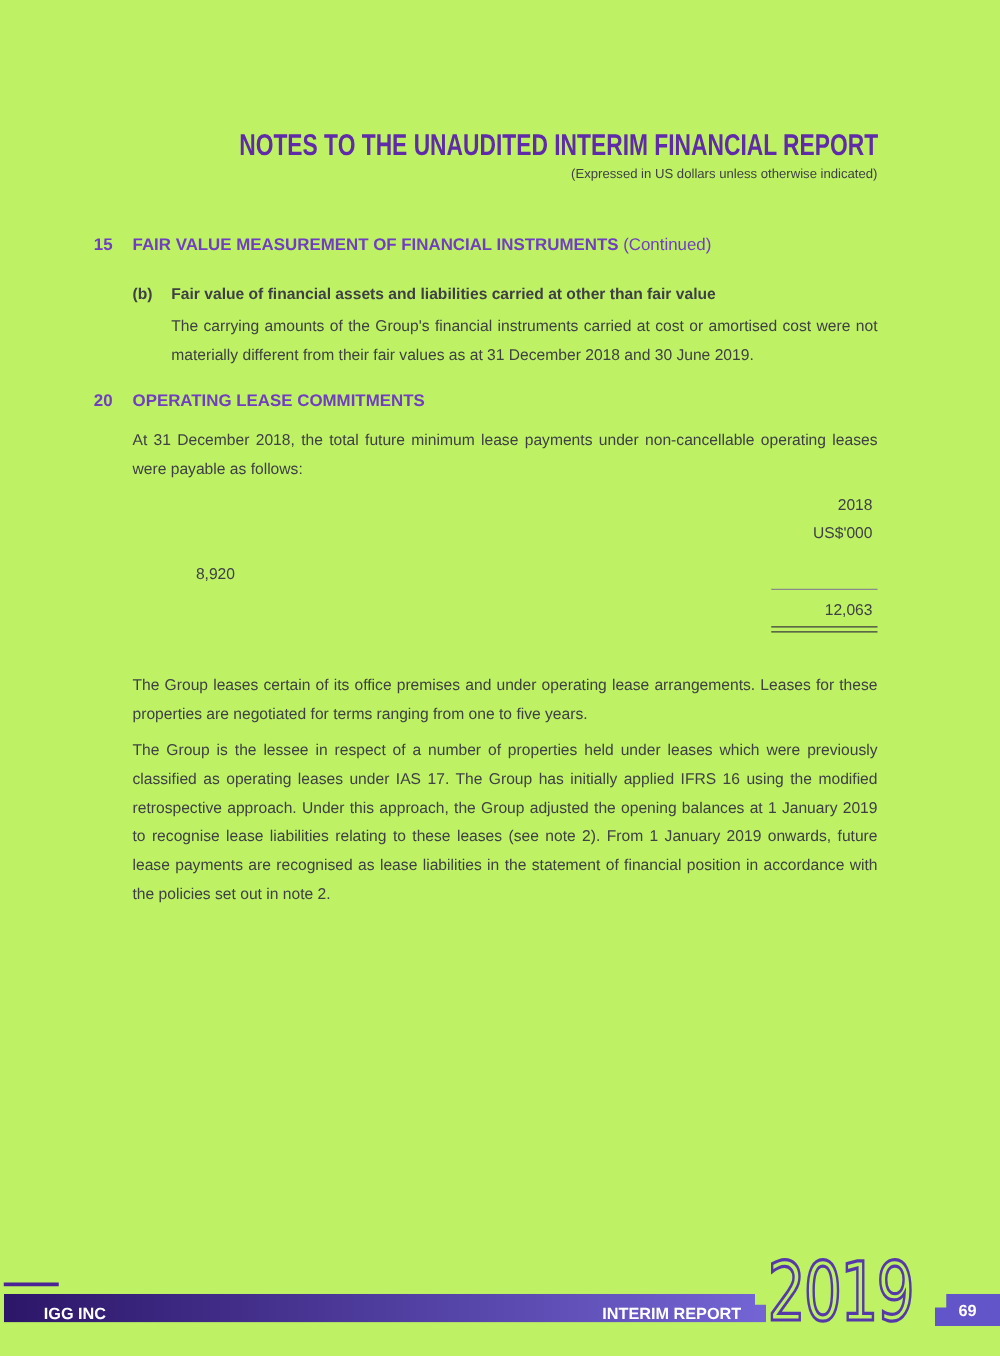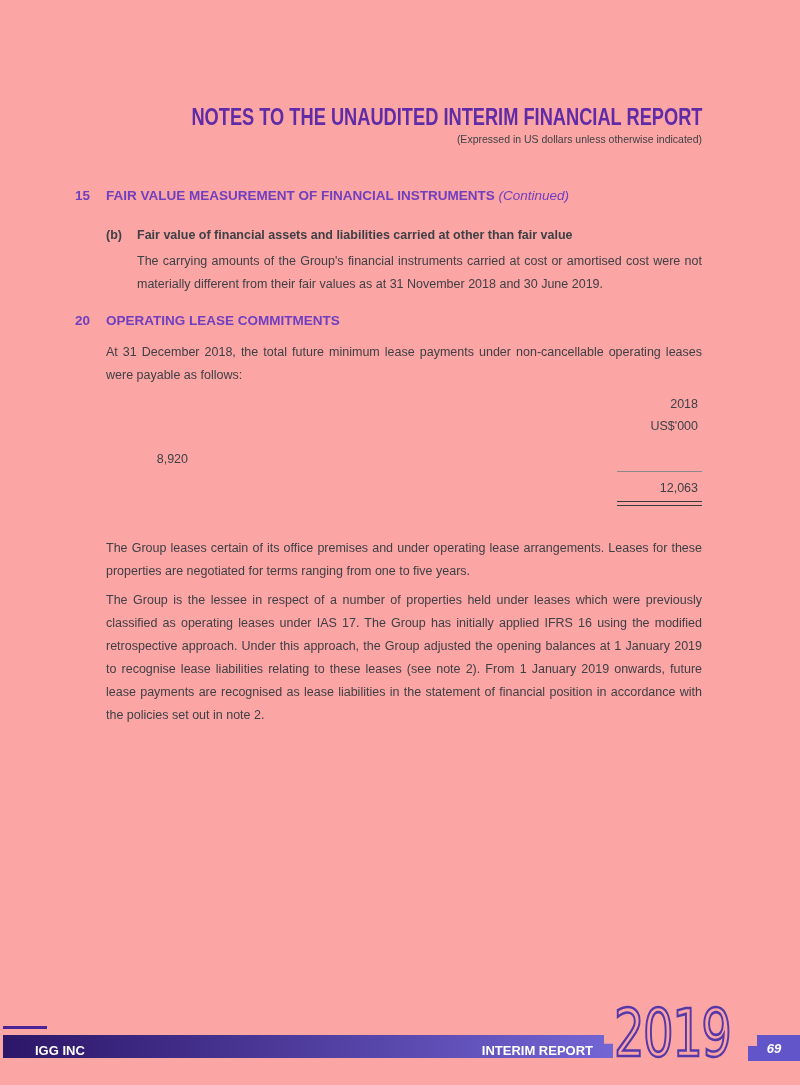--- a/index.html
+++ b/index.html
@@ -1,20 +1,20 @@
 <!DOCTYPE html>
 <html><head>
 <meta charset="utf-8">
 <style>
   html, body { margin: 0; padding: 0; background: #ffffff; }
   .page {
     position: relative;
     width: 800px;
     height: 1085px;
-    background: #fca5a5;
+    background: #bef264;
     font-family: "Liberation Sans", sans-serif;
     color: #3f4045;
     overflow: hidden;
   }
 
   
   .header {
     position: absolute;
     top: 103px;
     right: 98px;
@@ -40,21 +40,21 @@
     position: absolute;
     left: 75px;
     width: 627px;
     display: flex;
     font-size: 13.5px;
     font-weight: bold;
     color: #6f3fc0;
     line-height: 17px;
   }
   .sec-heading .num { width: 31px; flex: none; }
-  .sec-heading .cont { font-weight: normal; font-style: italic; }
+  .sec-heading .cont { font-weight: normal; }
   .sec15 { top: 187px; }
   .sec16 { top: 312px; }
 
   .item-b {
     position: absolute;
     left: 106px;
     top: 227px;
     width: 596px;
     display: flex;
     font-size: 12.5px;
@@ -147,21 +147,20 @@
     width: 52px;
     height: 26px;
     background: #6254c9;
     clip-path: polygon(9px 0, 100% 0, 100% 100%, 0 100%, 0 42%, 9px 42%);
     display: flex;
     align-items: center;
     justify-content: center;
     color: #ffffff;
     font-size: 13px;
     font-weight: bold;
-    font-style: italic;
   }
 </style>
 </head>
 <body>
 
 <div class="page">
 
   <div class="header">
     <div class="title">NOTES TO THE UNAUDITED INTERIM FINANCIAL REPORT</div>
     <div class="subtitle">(Expressed in US dollars unless otherwise indicated)</div>
@@ -170,21 +169,21 @@
   <div class="sec-heading sec15">
     <span class="num">15</span>
     <span><span>FAIR VALUE MEASUREMENT OF FINANCIAL INSTRUMENTS</span>&nbsp;<span class="cont">(Continued)</span></span>
   </div>
 
   <div class="item-b">
     <span class="lbl" style="font-weight:bold">(b)</span>
     <span>Fair value of financial assets and liabilities carried at other than fair value</span>
   </div>
 
-  <div class="para para-b">The carrying amounts of the Group's financial instruments carried at cost or amortised cost were not materially different from their fair values as at 31 November 2018 and 30 June 2019.</div>
+  <div class="para para-b">The carrying amounts of the Group's financial instruments carried at cost or amortised cost were not materially different from their fair values as at 31 December 2018 and 30 June 2019.</div>
 
   <div class="sec-heading sec16">
     <span class="num">20</span>
     <span>OPERATING LEASE COMMITMENTS</span>
   </div>
 
   <div class="para intro-16">At 31 December 2018, the total future minimum lease payments under non-cancellable operating leases were payable as follows:</div>
 
   <div class="tbl">
     <div class="hdr">2018</div>

